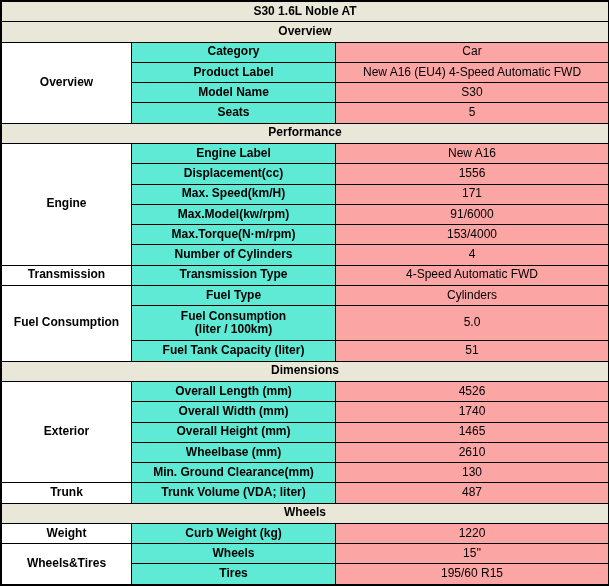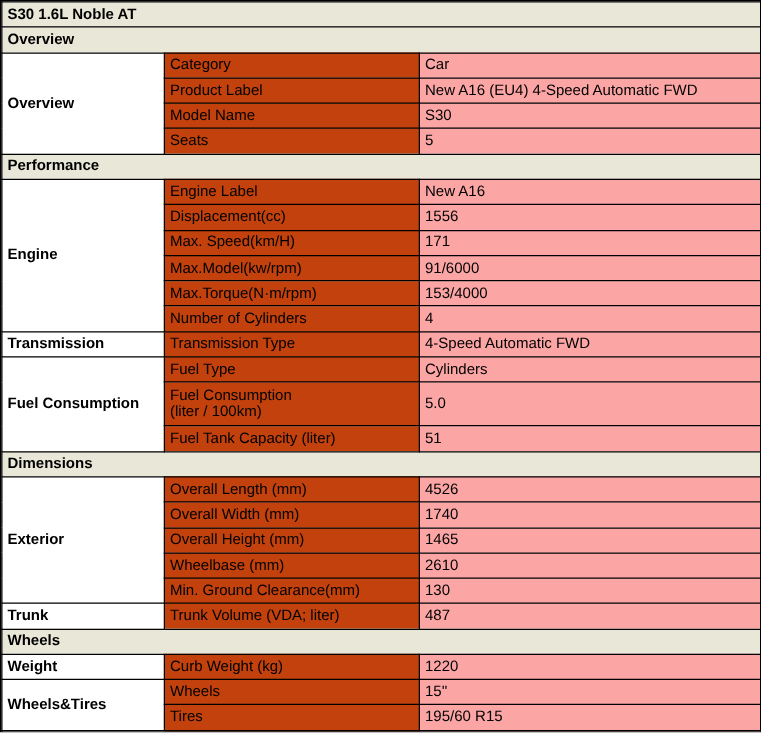--- a/index.html
+++ b/index.html
@@ -21,21 +21,21 @@
   }
   table.spec-table {
     width: 100%;
     height: 100%;
     border-collapse: collapse;
     table-layout: fixed;
   }
   table.spec-table td {
     border: 1px solid #000000;
     padding: 2px 4px;
-    text-align: left;
+    text-align: center;
     vertical-align: middle;
     font-size: 12px;
     line-height: 1.15;
   }
   .title-row td {
     background: #e8e7d8;
     font-weight: bold;
     font-size: 13px;
     padding: 4px;
   }
@@ -43,22 +43,22 @@
     background: #e8e7d8;
     font-weight: bold;
     font-size: 13px;
     padding: 3px;
   }
   .rowlabel {
     font-weight: bold;
     background: #ffffff;
   }
   .fieldname {
-    font-weight: normal;
-    background: #c2410c;
+    font-weight: bold;
+    background: #5eead4;
   }
   .value {
     background: #fca5a5;
     font-weight: normal;
   }
   .col-a { width: 130px; }
   .col-b { width: 204px; }
   .col-c { width: 273px; }
   .two-line {
     line-height: 1.25;

